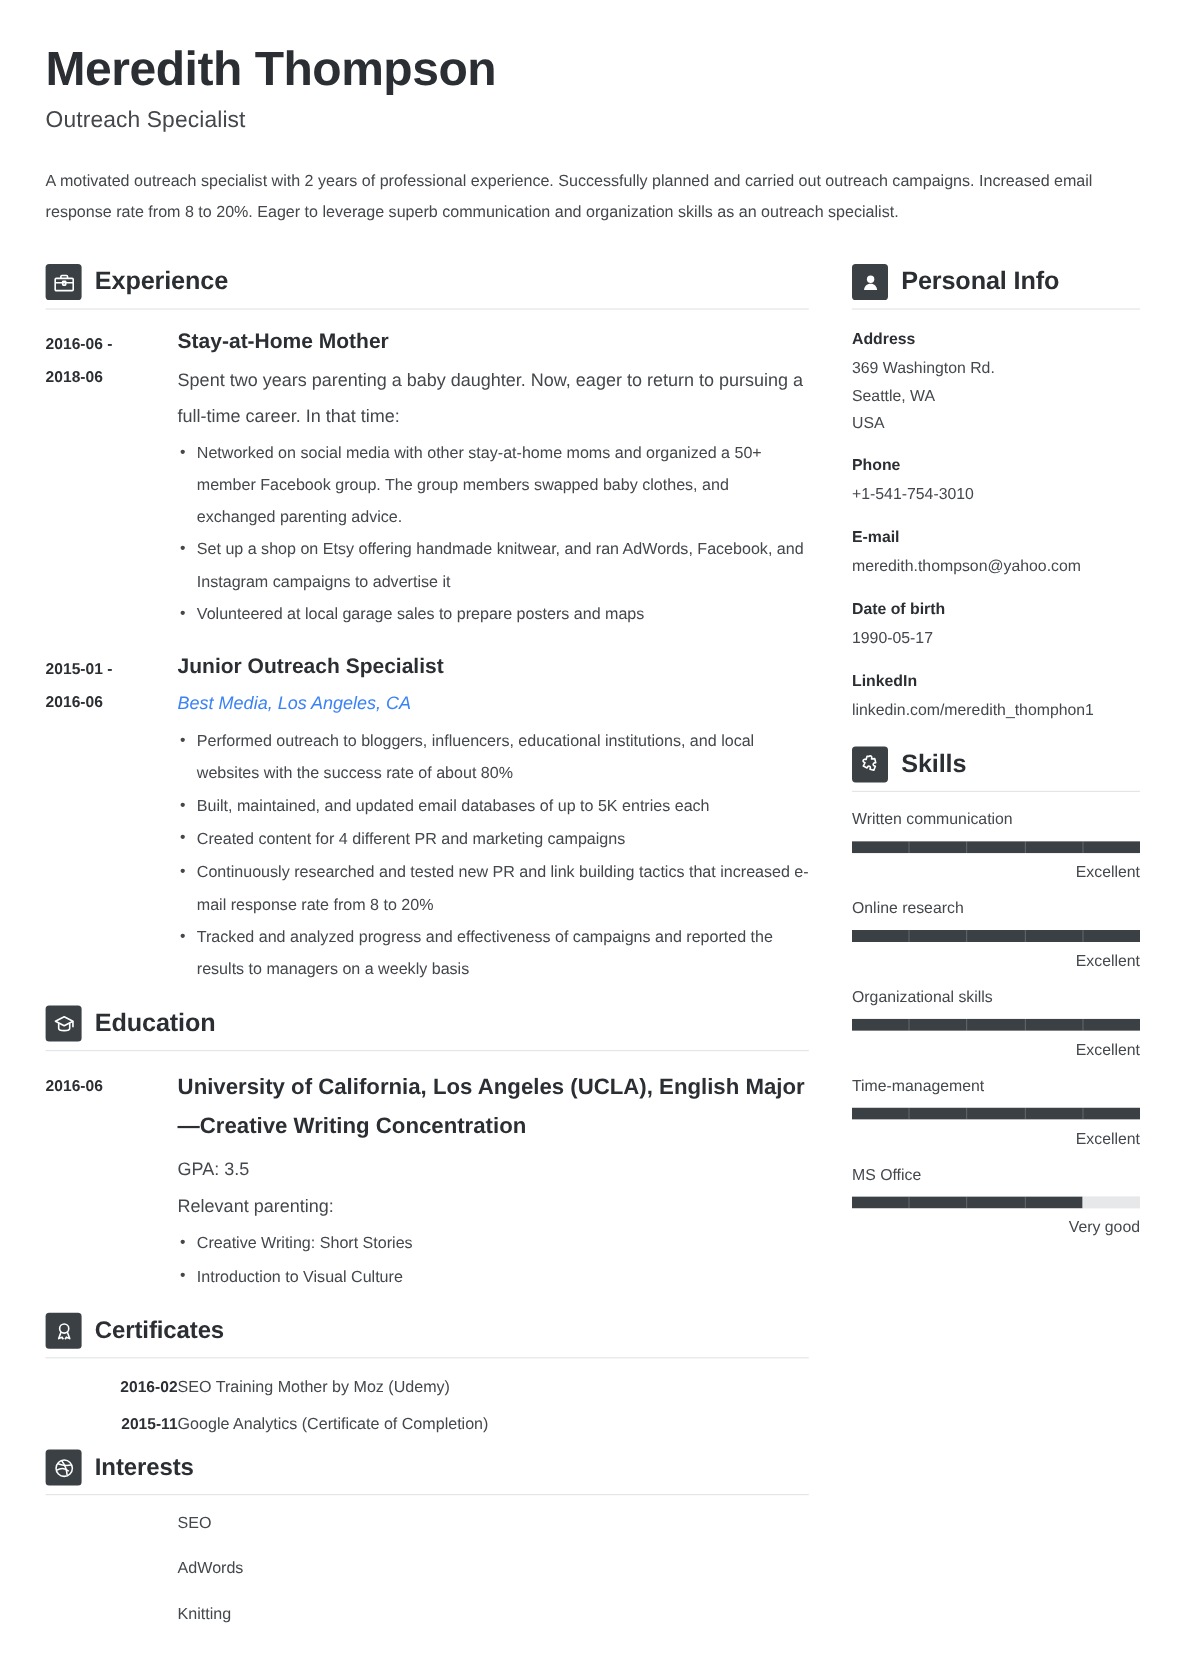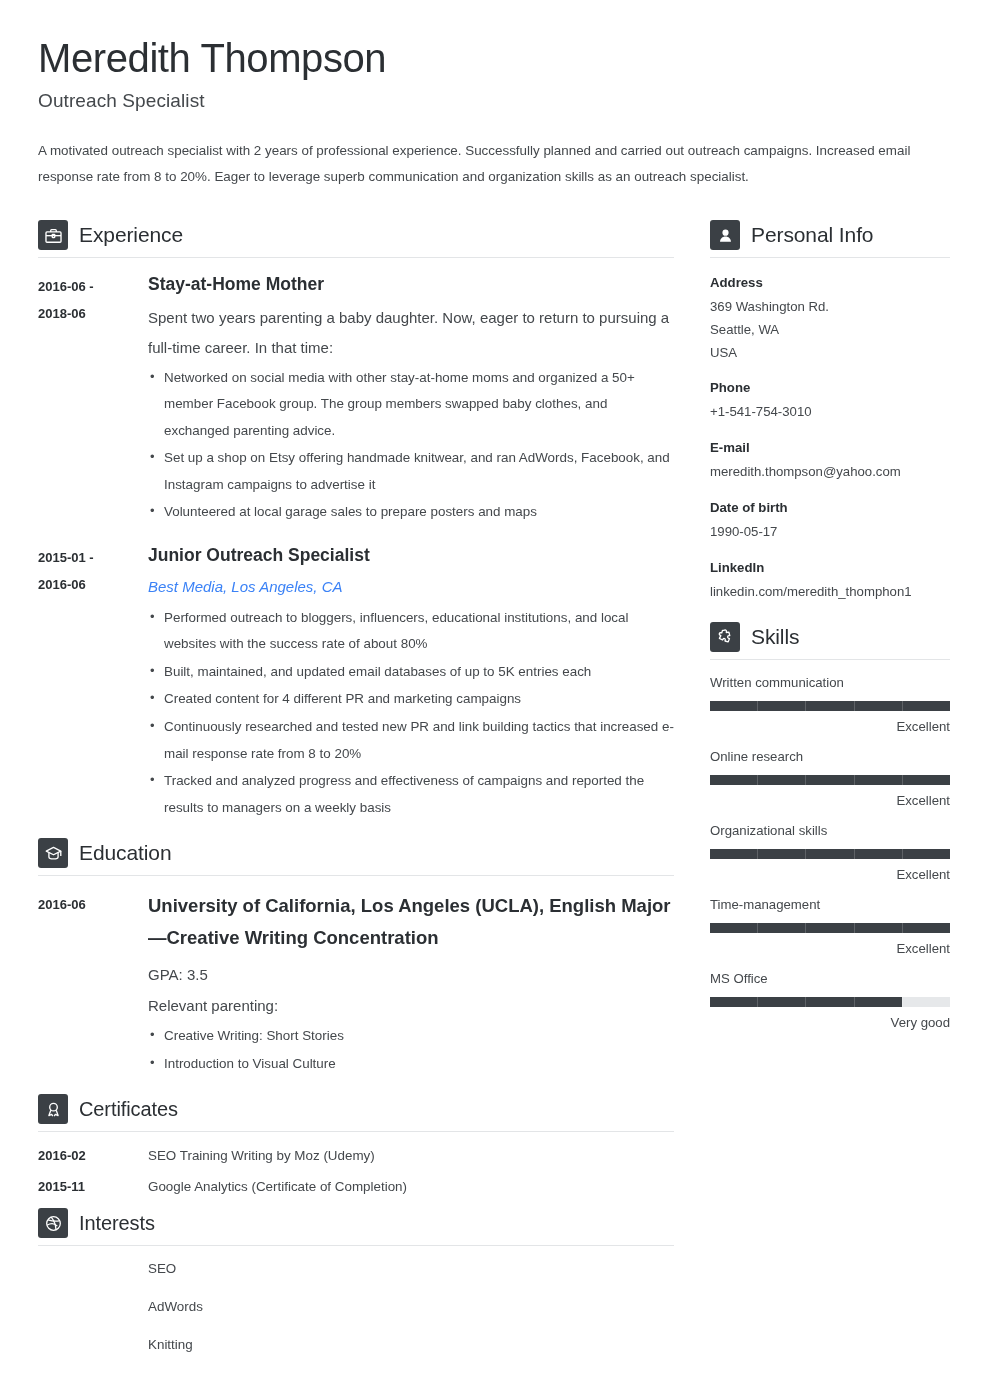--- a/index.html
+++ b/index.html
@@ -15,21 +15,21 @@
     color: #3c4043;
     padding: 36px 40px 20px 38px;
     position: relative;
   }
 
   
   .resume-header { margin-bottom: 30px; }
 
   .full-name {
     font-size: 40px;
-    font-weight: normal;
+    font-weight: bold;
     color: #2b2f33;
     letter-spacing: -0.4px;
     line-height: 1.12;
   }
 
   .job-title {
     font-size: 19px;
     color: #44484c;
     font-weight: normal;
     margin-top: 9px;
@@ -75,21 +75,21 @@
     border-radius: 3px;
     display: flex;
     align-items: center;
     justify-content: center;
     flex: 0 0 30px;
   }
   .sec-icon svg { display: block; }
 
   .section-title {
     font-size: 21px;
-    font-weight: normal;
+    font-weight: bold;
     color: #2b2f33;
     letter-spacing: -0.1px;
   }
   .section-title.small { font-size: 20px; }
 
   
   .entry {
     display: flex;
     margin-bottom: 16px;
   }
@@ -147,20 +147,21 @@
     left: 2px;
     top: -1px;
     color: #44484c;
     font-size: 13px;
   }
 
   
   .line-entry {
     display: flex;
     margin-bottom: 11px;
+    text-align: right;
   }
   .line-entry .entry-date { line-height: 1.5; padding-top: 0; }
   .line-entry .line-text {
     font-size: 13.4px;
     color: #44484c;
     line-height: 1.5;
   }
 
   .interest-entry {
     display: flex;
@@ -316,21 +317,21 @@
           <svg width="19" height="19" viewBox="0 0 24 24" fill="none" stroke="#ffffff" stroke-width="1.7" stroke-linejoin="round">
             <circle cx="12" cy="9" r="4.8"></circle>
             <path d="M8.6 12.9 6.2 19.6l3.5-1.5 1.4 2.2"></path>
             <path d="M15.4 12.9l2.4 6.7-3.5-1.5-1.4 2.2"></path>
           </svg>
         </span>
         <span class="section-title small">Certificates</span>
       </div>
       <div class="line-entry">
         <div class="entry-date">2016-02</div>
-        <div class="line-text">SEO Training Writing by Moz (Udemy)</div>
+        <div class="line-text">SEO Training Mother by Moz (Udemy)</div>
       </div>
       <div class="line-entry">
         <div class="entry-date">2015-11</div>
         <div class="line-text">Google Analytics (Certificate of Completion)</div>
       </div>
     </div>
 
     <div class="section">
       <div class="section-head">
         <span class="sec-icon">

